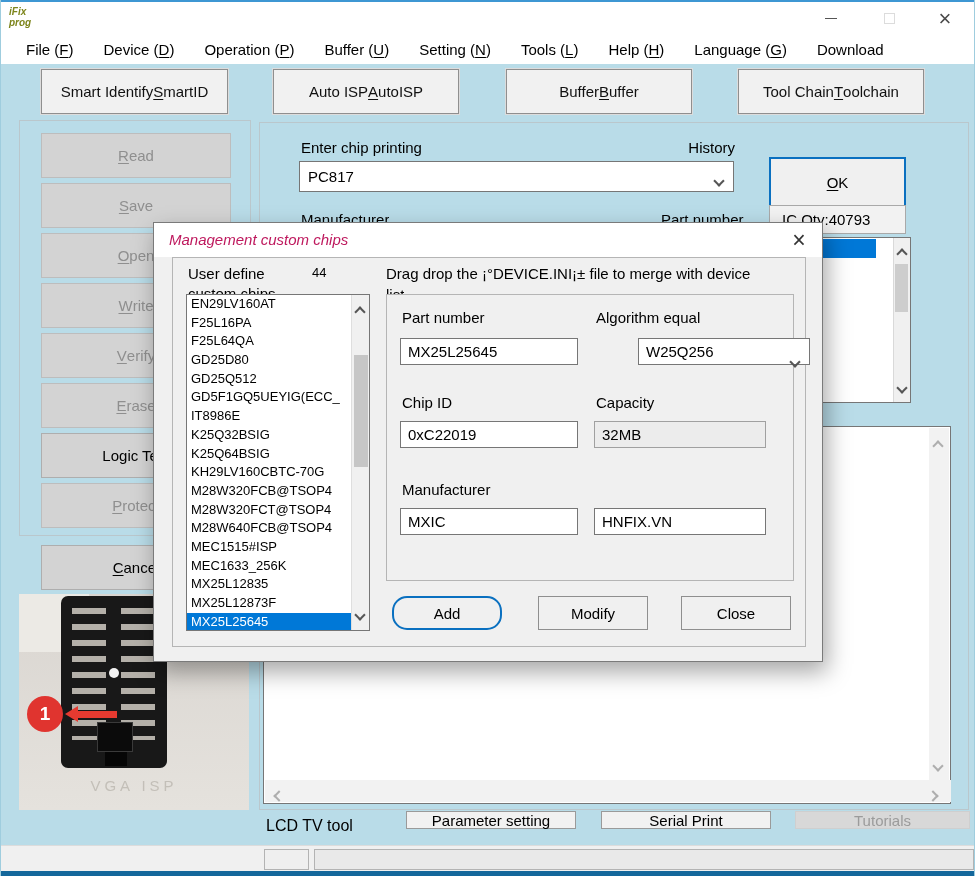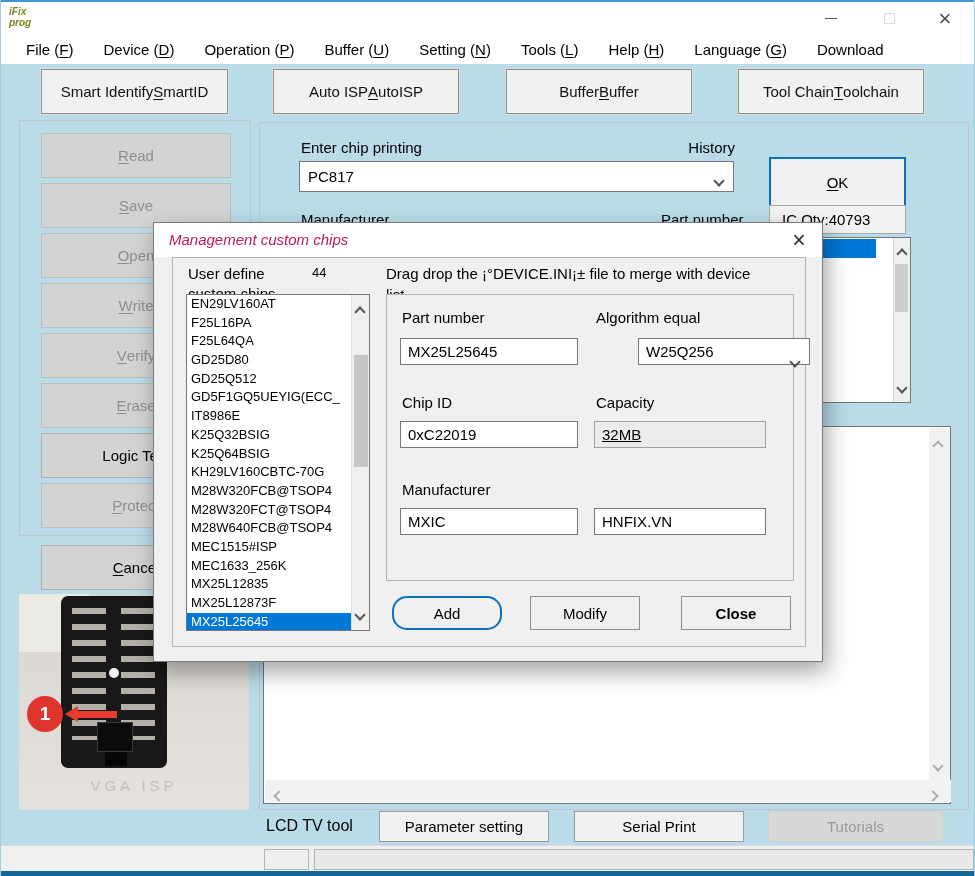--- a/index.html
+++ b/index.html
@@ -88,21 +88,21 @@
   #bigbox{position:absolute;left:262px;top:426px;width:688px;height:378px;background:#fff;border:1px solid #767676;z-index:1;}
   #bigbox .vbar{position:absolute;right:1px;top:1px;width:20px;height:354px;background:#f2f2f2;}
   #bigbox .vbar .a-up{position:absolute;top:8px;left:5px;}
   #bigbox .vbar .a-dn{position:absolute;bottom:8px;left:5px;}
   #bigbox .hbar{position:absolute;left:1px;bottom:1px;width:686px;height:22px;background:#f2f2f2;}
   #bigbox .hbar .a-l{position:absolute;left:10px;top:6px;}
   #bigbox .hbar .a-r{position:absolute;right:14px;top:6px;}
 
   
   #lcd-label{position:absolute;left:265px;top:817px;font-size:16px;color:#000;z-index:1;}
-  .bot-btn{position:absolute;top:811px;height:31px;background:#f1f1f1;border:1px solid #9a9a9a;display:flex;align-items:center;justify-content:center;font-size:15px;color:#000;}
+  .bot-btn{position:absolute;top:811px;height:18px;background:#f1f1f1;border:1px solid #9a9a9a;display:flex;align-items:center;justify-content:center;font-size:15px;color:#000;margin-left:27px;}
   #btn-param{left:378px;width:170px;}
   #btn-serial{left:573px;width:170px;}
   #btn-tutorials{left:767px;width:175px;background:#d8d8d8;border-color:#cfcfcf;color:#9b9b9b;}
 
   
   #statusbar{position:absolute;left:0;top:845px;width:975px;height:26px;background:#f0f0f0;border-top:1px solid #dcdcdc;}
   #statusbar .cell-s{position:absolute;left:263px;top:3px;width:45px;height:21px;background:#efefef;border:1px solid #b3b3b3;}
   #statusbar .cell-l{position:absolute;left:313px;top:3px;width:660px;height:21px;background:#e9e9e9;border:1px solid #b3b3b3;}
   #bottomline{position:absolute;left:0;top:871px;width:975px;height:5px;background:#14679b;}
 
@@ -352,24 +352,24 @@
     <span class="fld-lbl" style="left:248px;top:86px;">Part number</span>
     <div class="fld" style="left:246px;top:115px;width:178px;">MX25L25645</div>
     <span class="fld-lbl" style="left:442px;top:86px;">Algorithm equal</span>
     <div class="fld" style="left:440px;top:115px;width:172px;margin-left:44px;">
       <span>W25Q256</span>
       <span class="chev-wrap" style="position:absolute;right:10px;top:9px;"><span class="chev down"></span></span>
     </div>
     <span class="fld-lbl" style="left:248px;top:171px;">Chip ID</span>
     <div class="fld" style="left:246px;top:198px;width:178px;">0xC22019</div>
     <span class="fld-lbl" style="left:442px;top:171px;">Capacity</span>
-    <div class="fld disabled" style="left:440px;top:198px;width:172px;text-decoration:underline;">32MB</div>
+    <div class="fld disabled" style="left:440px;top:198px;width:172px;">32MB</div>
     <span class="fld-lbl" style="left:248px;top:258px;">Manufacturer</span>
     <div class="fld" style="left:246px;top:285px;width:178px;">MXIC</div>
     <span class="fld-lbl" style="left:442px;top:258px;margin-top:32px;">Added by</span>
     <div class="fld" style="left:440px;top:285px;width:172px;">HNFIX.VN</div>
 
     <div class="dlg-btn focused" style="left:238px;border-radius:15px;">Add</div>
-    <div class="dlg-btn" style="left:376px;">Modify</div>
-    <div class="dlg-btn" style="left:527px;font-weight:bold;">Close</div>
+    <div class="dlg-btn" style="left:384px;">Modify</div>
+    <div class="dlg-btn" style="left:527px;">Close</div>
   </div>
 
 </div>
 
 </body></html>

